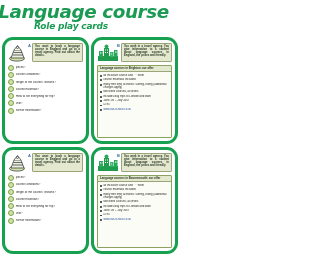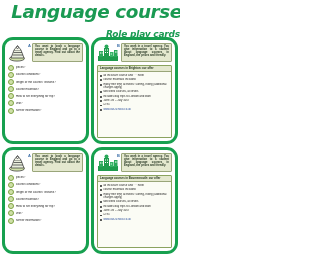--- a/index.html
+++ b/index.html
@@ -7,21 +7,21 @@
   body{
     width:180px;height:256px;
     background:#ffffff;
     font-family:"Liberation Sans", sans-serif;
     overflow:hidden;
     position:relative;
   }
 
   
   .title-block{
-    text-align:right;
+    text-align:left;
     padding-top:3px;
     height:35px;
     box-sizing:border-box;
     position:relative;
   }
   .main-title{
     font-family:"DejaVu Sans", sans-serif;
     font-size:18px;
     line-height:18px;
     font-weight:bold;
@@ -32,21 +32,22 @@
     transform:scaleX(1.02);
   }
   .sub-title{
     font-family:"DejaVu Sans", sans-serif;
     font-size:9px;
     line-height:10px;
     font-weight:bold;
     font-style:italic;
     color:#1a9a52;
     letter-spacing:-0.2px;
-    margin-top:8px;
+    margin-top:0px;
+    padding-left:34px;
     white-space:nowrap;
   }
 
   
   .grid{
     position:absolute;
     top:36px;left:0;
     width:180px;height:220px;
     display:grid;
     grid-template-columns:1fr 1fr;

